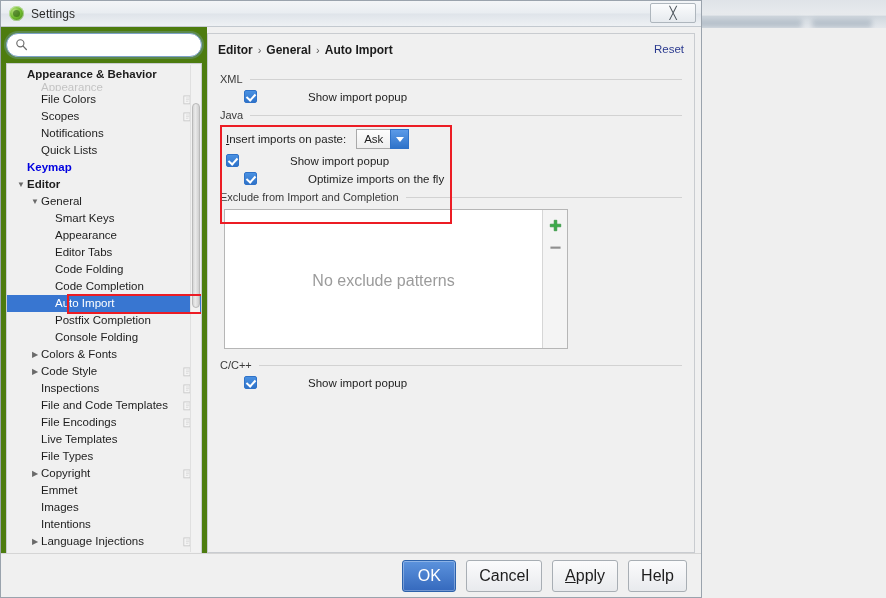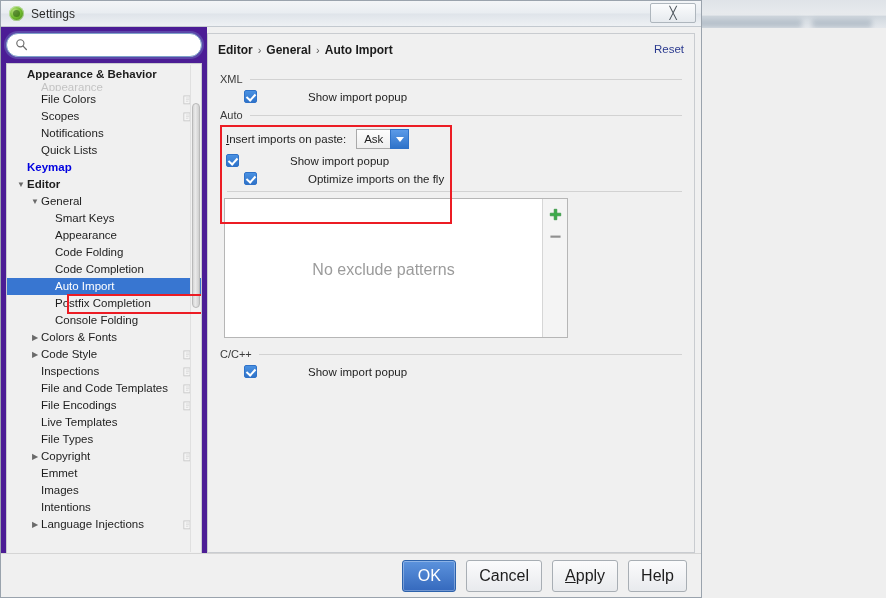--- a/index.html
+++ b/index.html
@@ -69,21 +69,21 @@
   
   .body {
     flex: 1 1 auto; display: flex; min-height: 0;
     background: #f0f0f0;
   }
 
   
   .leftpane {
     width: 206px; flex: 0 0 206px;
     display: flex; flex-direction: column;
-    background: #4c1d95;
+    background: #4d7c0f;
     padding: 6px 5px 0 5px;
   }
   .searchwrap { position: relative; height: 26px; flex: 0 0 26px; margin-bottom: 4px; }
   .searchbox {
     width: 100%; height: 24px;
     border: 1px solid #7da2c9; border-radius: 12px;
     background: #ffffff;
     box-shadow: 0 0 0 2px rgba(130,170,215,.30);
     padding: 0 10px 0 26px;
     font-size: 12px; color: #222;
@@ -383,20 +383,24 @@
               <div class="tnode">
                 <span class="arrow none" style="margin-left: 36px;"></span>
                 <span class="lbl">Smart Keys</span>
               </div>
               <div class="tnode">
                 <span class="arrow none" style="margin-left: 36px;"></span>
                 <span class="lbl">Appearance</span>
               </div>
               <div class="tnode">
                 <span class="arrow none" style="margin-left: 36px;"></span>
+                <span class="lbl">Editor Tabs</span>
+              </div>
+              <div class="tnode">
+                <span class="arrow none" style="margin-left: 36px;"></span>
                 <span class="lbl">Code Folding</span>
               </div>
               <div class="tnode">
                 <span class="arrow none" style="margin-left: 36px;"></span>
                 <span class="lbl">Code Completion</span>
               </div>
               <div class="tnode sel">
                 <span class="arrow none" style="margin-left: 36px;"></span>
                 <span class="lbl">Auto Import</span>
               </div>
@@ -507,21 +511,21 @@
               <span class="rule"></span>
             </div>
             <div class="chk-row">
               <span class="chk"></span>
               <span>Show import popup</span>
             </div>
           </div>
 
           <div class="section java-box">
             <div class="sec-head">
-              <span>Auto</span>
+              <span>Java</span>
               <span class="rule"></span>
             </div>
 
             <div class="anno-box" style="left:2px; top:16px; width:232px; height:99px;"></div>
 
             <div class="paste-row">
               <span>
                 <span class="u">I</span><span id="pasteRest">nsert imports on paste:</span>
               </span>
               <span class="combo">
@@ -537,20 +541,21 @@
               <span>Show import popup</span>
             </div>
             <div class="chk-row" style="">
               <span class="chk"></span>
               <span>Optimize imports on the fly</span>
             </div>
           </div>
 
           <div class="section">
             <div class="sec-head">
+              <span>Exclude from Import and Completion</span>
               <span class="rule"></span>
             </div>
             <div class="exclude-wrap">
               <div class="exclude-list">
                 <div class="empty-text">No exclude patterns</div>
               </div>
               <div class="exclude-tools">
                 <div class="tool-btn">
                   <svg viewBox="0 0 16 16" width="15" height="15">
                     <path d="M6.6 2.4h2.8v4.2h4.2v2.8H9.4v4.2H6.6V9.4H2.4V6.6h4.2z" fill="#3bab49" stroke="#2d8c39" stroke-width=".7"></path>

